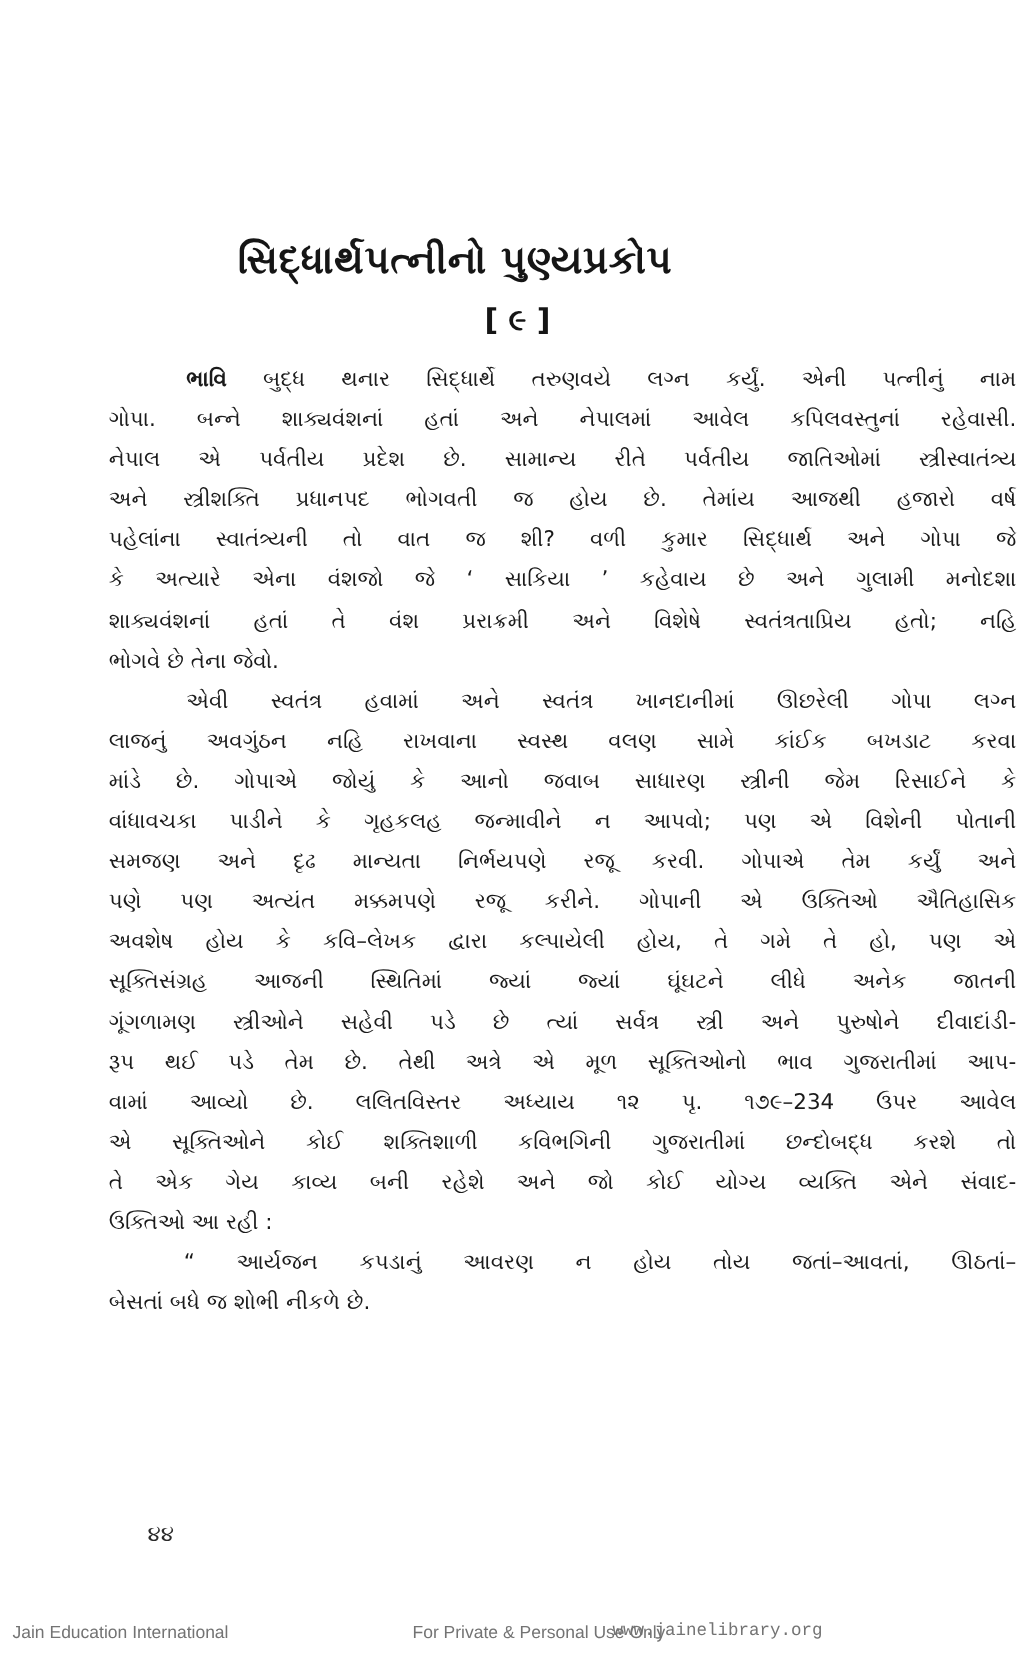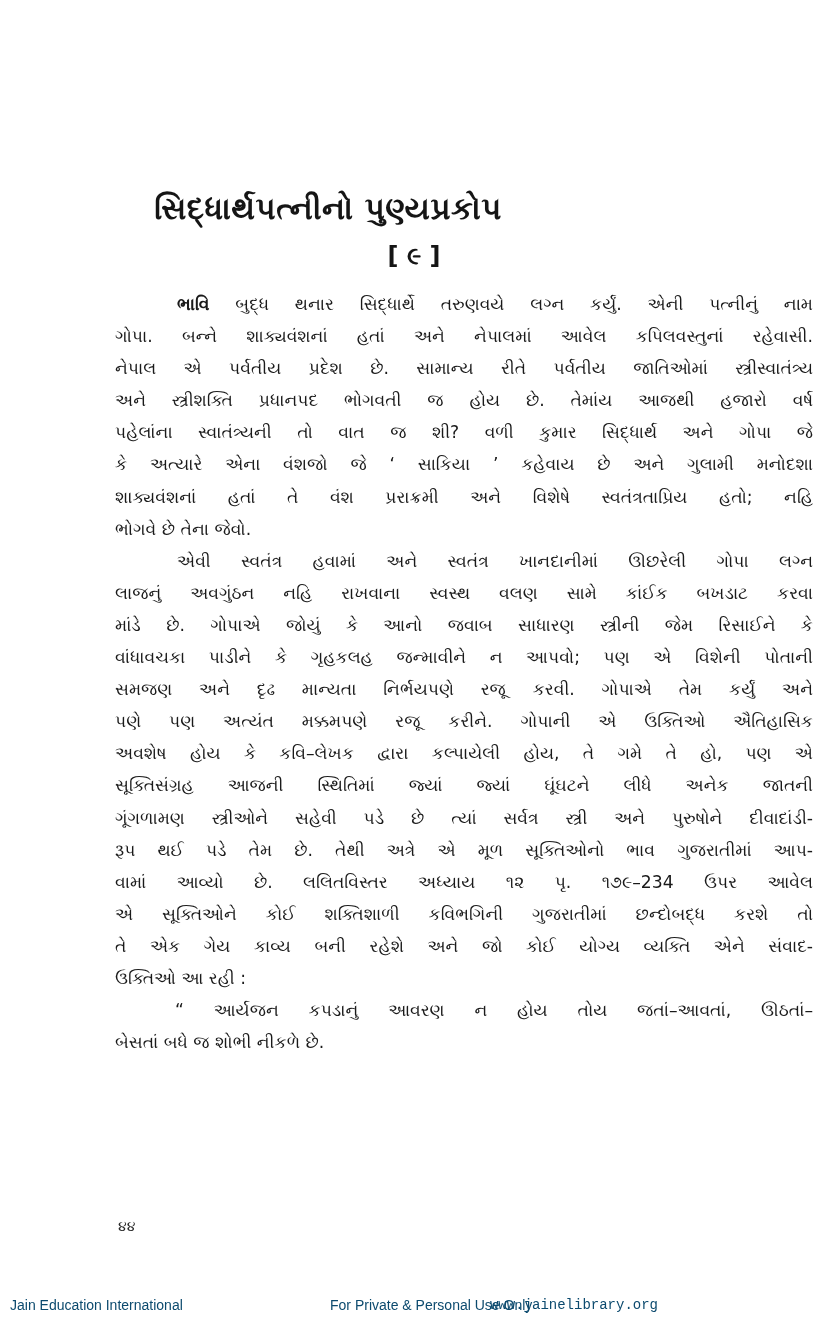--- a/index.html
+++ b/index.html
@@ -25,20 +25,21 @@
     .title {
       position: absolute;
       left: 0;
       width: 656px;
       top: 190px;
       text-align: center;
       font-size: 31px;
       font-weight: bold;
       letter-spacing: 0.5px;
       color: #151515;
+      padding-left: 36px;
     }
     .chapter-number {
       position: absolute;
       left: 0;
       width: 828px;
       top: 242px;
       text-align: center;
       font-size: 24px;
       font-weight: bold;
       color: #151515;
@@ -66,38 +67,37 @@
       padding-left: 62px;
     }
     .quote-indent {
       padding-left: 60px;
     }
     .lead-word {
       font-weight: bold;
     }
     .paragraph {
       display: block;
-      margin-left: 28px;
     }
     .page-number {
       position: absolute;
       left: 118px;
       top: 1218px;
-      font-size: 14px;
+      font-size: 17px;
       color: #2a2a2a;
     }
     .footer {
       position: absolute;
       left: 0;
       top: 1297px;
       width: 674px;
       height: 22px;
       font-family: "Liberation Sans", sans-serif;
       font-size: 14px;
-      color: #0c4a6e;
+      color: #737373;
     }
     .footer span {
       position: absolute;
       top: 0;
     }
     .footer-left { left: 10px; }
     .footer-center { left: 330px; }
     .footer-right { right: 16px; font-family: Liberation Mono, monospace; }
   </style>
 </head>

